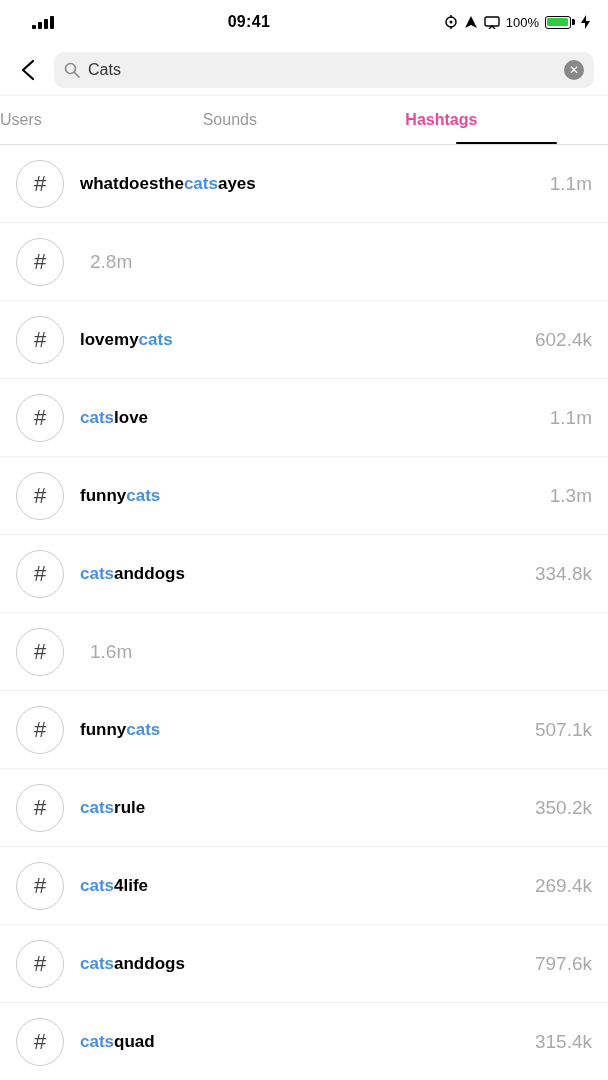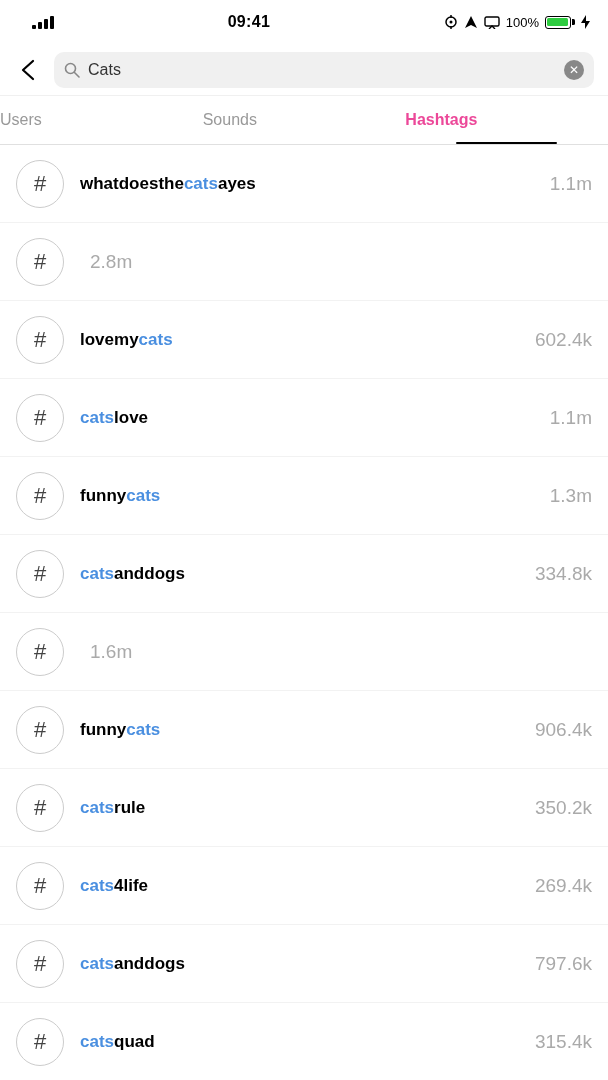--- a/index.html
+++ b/index.html
@@ -301,21 +301,21 @@
       <span class="hashtag-text"><span class="highlight">cats</span><span>anddogs</span></span>
       <span class="hashtag-count">334.8k</span>
     </div>
     <div class="hashtag-item">
       <div class="hashtag-icon-circle">#</div>
       <span class="hashtag-count">1.6m</span>
     </div>
     <div class="hashtag-item">
       <div class="hashtag-icon-circle">#</div>
       <span class="hashtag-text"><span>funny</span><span class="highlight">cats</span></span>
-      <span class="hashtag-count">906.4k</span>
+      <span class="hashtag-count">507.1k</span>
     </div>
     <div class="hashtag-item">
       <div class="hashtag-icon-circle">#</div>
       <span class="hashtag-text"><span class="highlight">cats</span><span>rule</span></span>
       <span class="hashtag-count">350.2k</span>
     </div>
     <div class="hashtag-item">
       <div class="hashtag-icon-circle">#</div>
       <span class="hashtag-text"><span class="highlight">cats</span><span>4life</span></span>
       <span class="hashtag-count">269.4k</span>

